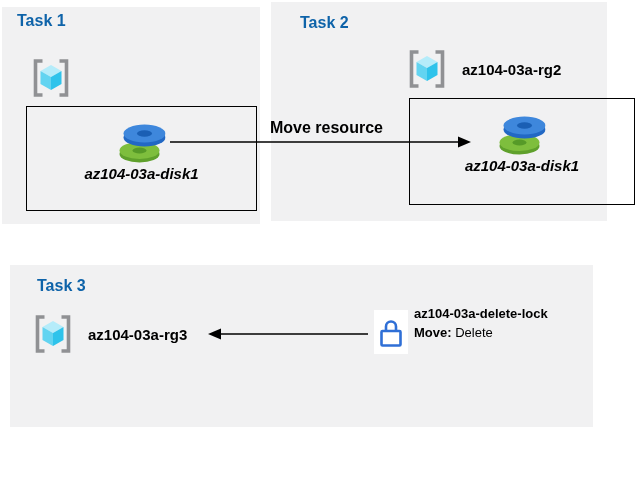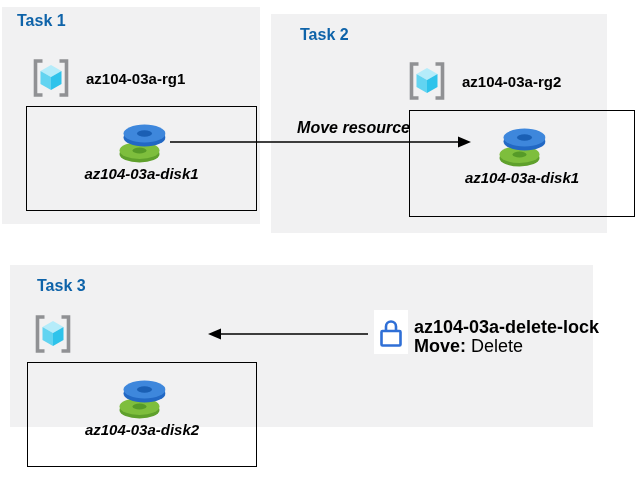--- a/index.html
+++ b/index.html
@@ -2,45 +2,45 @@
 <html><head>
 <meta charset="utf-8">
 <style>
   html,body{margin:0;padding:0;background:#ffffff;}
   .canvas{
     position:relative;width:641px;height:487px;background:#ffffff;overflow:hidden;
     font-family:"Liberation Sans",sans-serif;color:#000;
   }
   .panel{position:absolute;background:#f1f1f2;}
   #panel-task1{left:2px;top:7px;width:258px;height:217px;}
-  #panel-task2{left:271px;top:2px;width:336px;height:219px;margin-top:12px;}
+  #panel-task2{left:271px;top:2px;width:336px;height:219px;}
   #panel-task3{left:10px;top:265px;width:583px;height:162px;}
   .task-title{position:absolute;font-size:16px;font-weight:bold;color:#0e63a9;white-space:nowrap;}
   #panel-task1 .task-title{left:15px;top:5px;}
   #panel-task2 .task-title{left:29px;top:12px;}
   #panel-task3 .task-title{left:27px;top:12px;}
   .rg-row{position:absolute;display:flex;align-items:center;height:42px;}
   #panel-task1 .rg-row{left:28px;top:50px;}
   #panel-task2 .rg-row{left:135px;top:46px;}
   #panel-task3 .rg-row{left:22px;top:48px;}
   .rg-row svg{flex:0 0 auto;}
   .rg-label{font-size:15px;font-weight:bold;margin-left:14px;white-space:nowrap;}
   .res-box{position:absolute;border:1.5px solid #000;background:transparent;}
   #panel-task1 .res-box{left:24px;top:99px;width:229px;height:103px;}
   #panel-task2 .res-box{left:138px;top:96px;width:224px;height:105px;}
   #panel-task3 .res-box{left:17px;top:97px;width:228px;height:103px;}
   .res-box svg.disk{position:absolute;left:50%;transform:translateX(-50%);top:12px;}
   .res-label{position:absolute;left:0;top:58px;width:100%;text-align:center;
     font-size:15px;font-weight:bold;white-space:nowrap;font-style:italic;}
   .arrow-layer{position:absolute;left:0;top:0;width:641px;height:487px;pointer-events:none;}
-  .move-label{position:absolute;left:270px;top:119px;width:140px;text-align:right;
-    font-size:16px;font-weight:bold;white-space:nowrap;font-style:italic;}
+  .move-label{position:absolute;left:270px;top:119px;width:140px;text-align:left;
+    font-size:16px;font-weight:bold;white-space:nowrap;}
   .lock-badge{position:absolute;left:364px;top:45px;width:34px;height:44px;background:#ffffff;
     display:flex;align-items:center;justify-content:center;}
-  .lock-text{position:absolute;left:404px;top:53px;font-size:18px;line-height:19px;white-space:nowrap;}
+  .lock-text{position:absolute;left:404px;top:39px;font-size:13px;line-height:19px;white-space:nowrap;}
   .lock-name{font-weight:bold;}
   .type-label{font-weight:bold;}
   .hidden-defs{position:absolute;width:0;height:0;overflow:hidden;}
 </style>
 </head>
 <body>
 
 <svg class="hidden-defs" aria-hidden="true">
   <defs>
     <g id="rg-icon">
@@ -66,21 +66,20 @@
 </svg>
 
 <div class="canvas">
 
   <div class="panel" id="panel-task1">
     <div class="task-title">Task 1</div>
     <div class="rg-row">
       <svg width="42" height="42" viewBox="0 0 41 42">
           <use href="#rg-icon"></use>
         </svg>
-      <span class="rg-label">az104-03a-rg1</span>
     </div>
     <div class="res-box">
       <svg class="disk" width="47" height="44" viewBox="0 0 47 44">
           <use href="#disk-icon"></use>
         </svg>
       <div class="res-label">az104-03a-disk1</div>
     </div>
   </div>
 
   <div class="panel" id="panel-task2">
@@ -98,26 +97,21 @@
       <div class="res-label">az104-03a-disk1</div>
     </div>
   </div>
 
   <div class="panel" id="panel-task3">
     <div class="task-title">Task 3</div>
     <div class="rg-row">
       <svg width="42" height="42" viewBox="0 0 41 42">
           <use href="#rg-icon"></use>
         </svg>
-    </div>
-    <div class="res-box">
-      <svg class="disk" width="47" height="44" viewBox="0 0 47 44">
-          <use href="#disk-icon"></use>
-        </svg>
-      <div class="res-label">az104-03a-disk2</div>
+      <span class="rg-label">az104-03a-rg3</span>
     </div>
     <div class="lock-badge">
       <svg width="26" height="31" viewBox="0 0 26 31">
           <use href="#lock-icon"></use>
         </svg>
     </div>
     <div class="lock-text">
       <div class="lock-name">az104-03a-delete-lock</div>
       <div><span class="type-label">Move:</span><span> Delete</span></div>
     </div>

